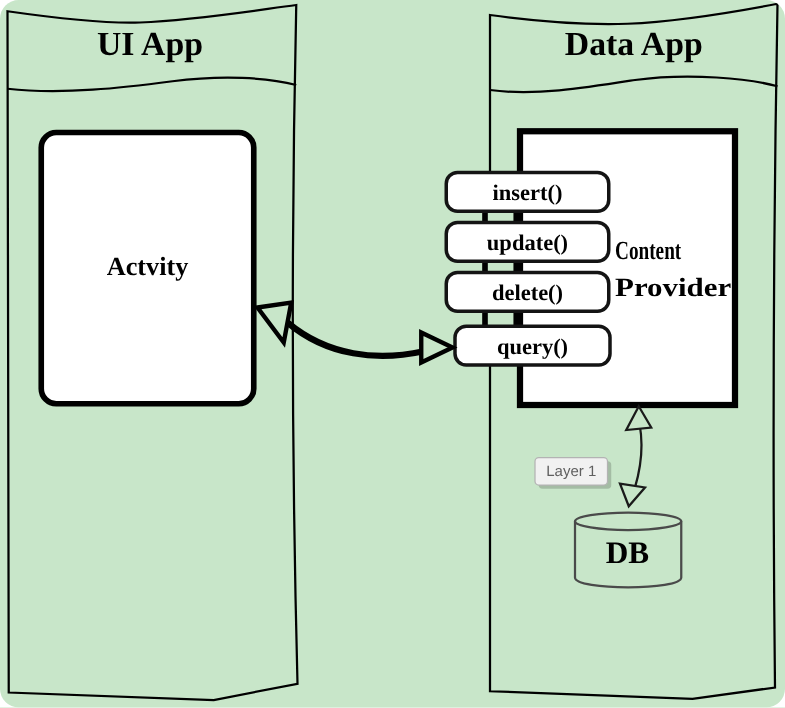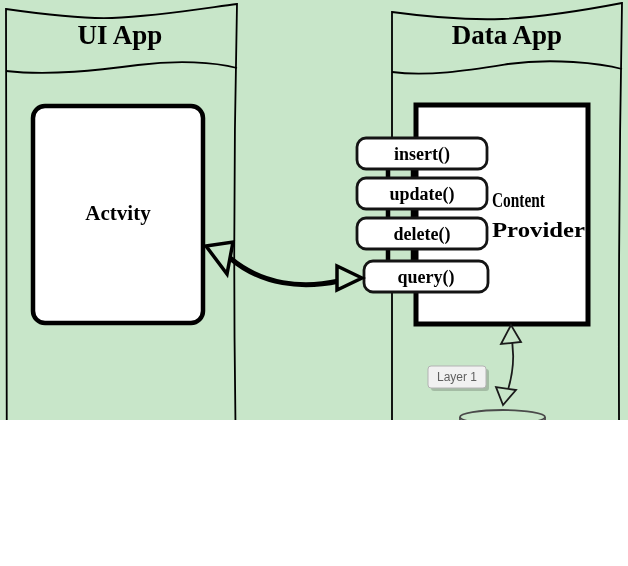--- a/index.html
+++ b/index.html
@@ -1,22 +1,23 @@
 <!DOCTYPE html>
 <html><head>
 <meta charset="utf-8">
 <style>
   html, body { margin: 0; padding: 0; }
   body { background: #ffffff; }
   .stage {
     position: relative;
     width: 628px;
-    height: 420px;
+    height: 566px;
     overflow: hidden;
     font-family: "Liberation Serif", serif;
+    border-radius: 15px;
   }
   svg { display: block; }
   .title-text   { font-family: "Liberation Serif", serif; font-weight: bold; font-size: 27px; fill: #000000; }
   .label-text   { font-family: "Liberation Serif", serif; font-weight: bold; font-size: 21px; fill: #000000; }
   .pill-text    { font-family: "Liberation Serif", serif; font-weight: bold; font-size: 18px; fill: #000000; }
   .db-text      { font-family: "Liberation Serif", serif; font-weight: bold; font-size: 25px; fill: #000000; }
   .tooltip-text { font-family: "Liberation Sans", sans-serif; font-size: 12px; fill: #5f5f5f; }
 </style>
 </head>
 <body>

